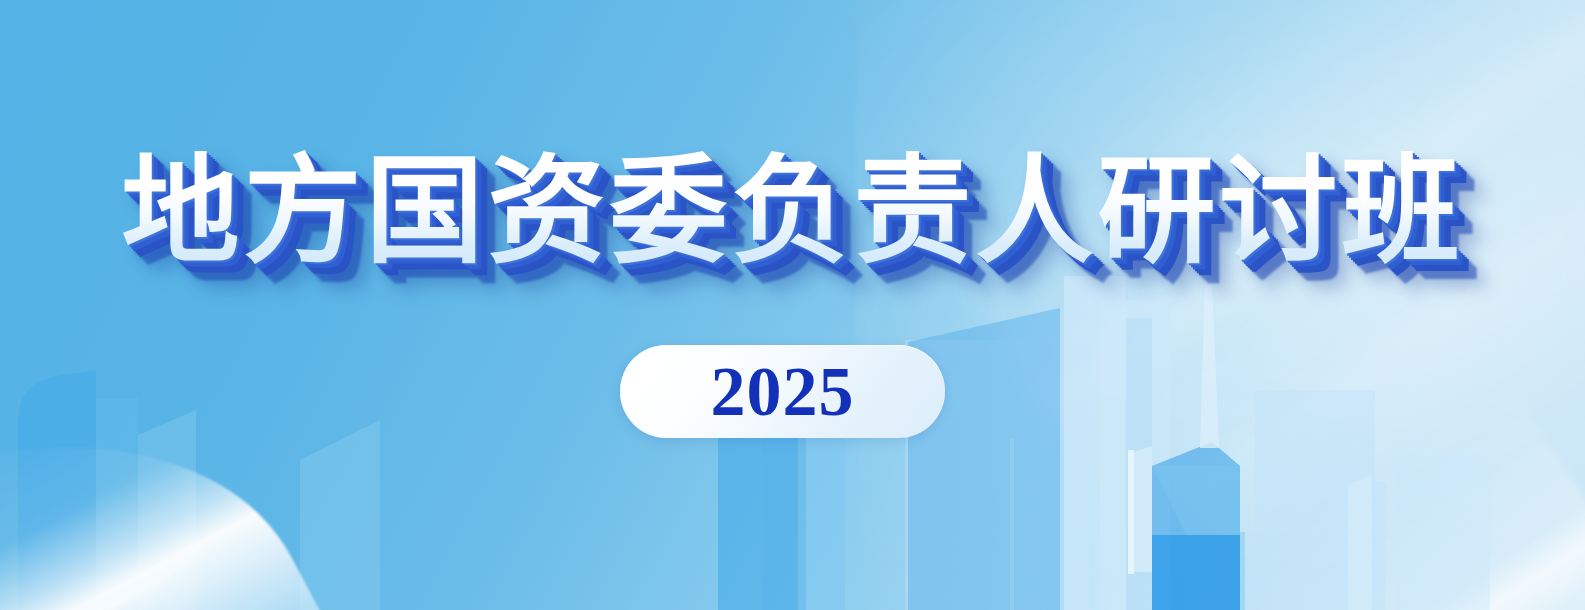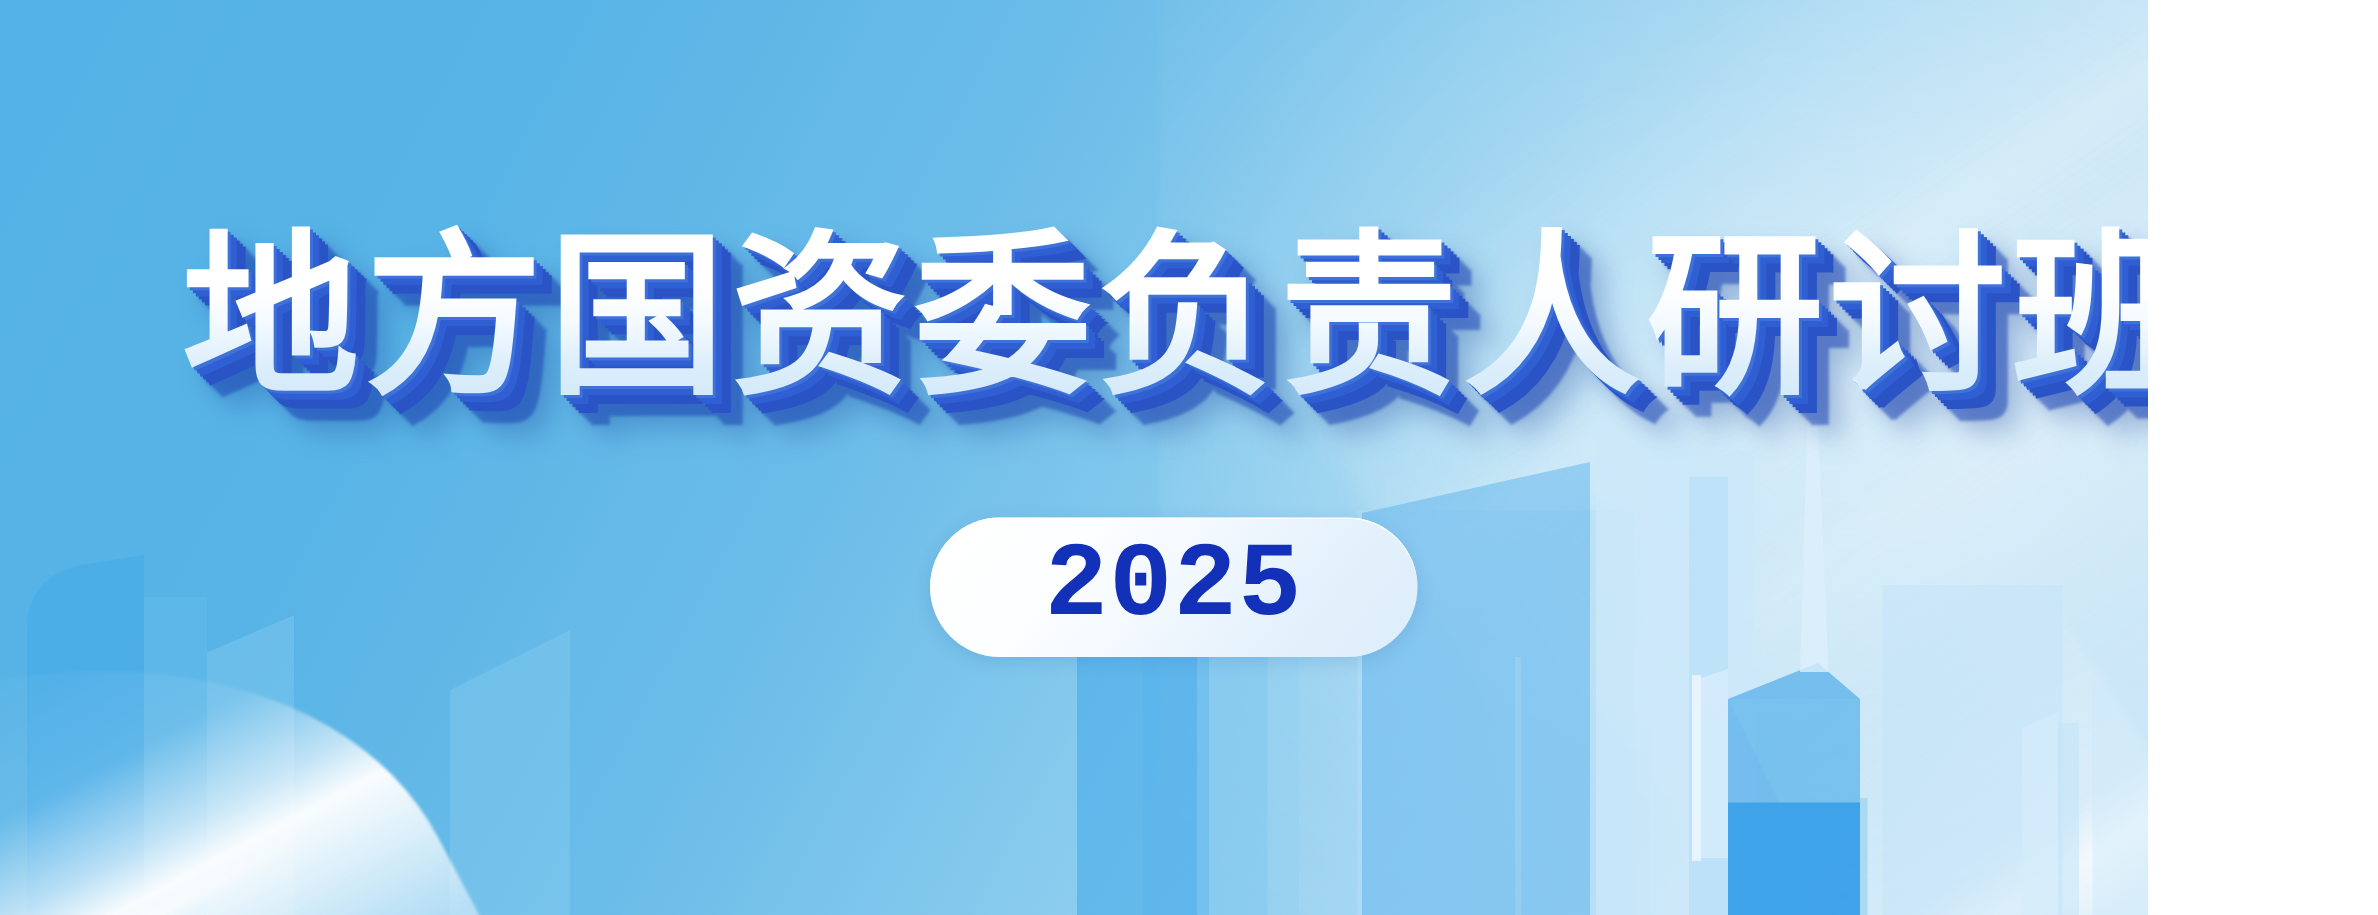--- a/index.html
+++ b/index.html
@@ -7,21 +7,21 @@
     margin: 0;
     padding: 0;
     background: #ffffff;
   }
   body {
     font-family: "Liberation Sans", "DejaVu Sans", sans-serif;
   }
 
   #banner {
     position: relative;
-    width: 1432px;
+    width: 1585px;
     height: 610px;
     overflow: hidden;
     
     background:
       linear-gradient(118deg,
         #55B2E6 0%,
         #58B4E6 22%,
         #6CBDE9 42%,
         #8ACCEE 58%,
         #A6D8F2 72%,
@@ -192,21 +192,21 @@
                 #e6f2fc 70%,
                 #dcedfb 100%);
     box-shadow:
       0 3px 12px rgba(40,90,160,0.16),
       inset 0 1px 0 rgba(255,255,255,0.9);
     display: flex;
     align-items: center;
     justify-content: center;
   }
   #year-pill .year-text {
-    font-family: Liberation Mono, monospace;
+    font-family: Liberation Serif, serif;
     font-size: 70px;
     font-weight: 700;
     letter-spacing: 1px;
     color: #1331B8;
     line-height: 1;
     user-select: none;
   }
 </style>
 </head>
 <body>

